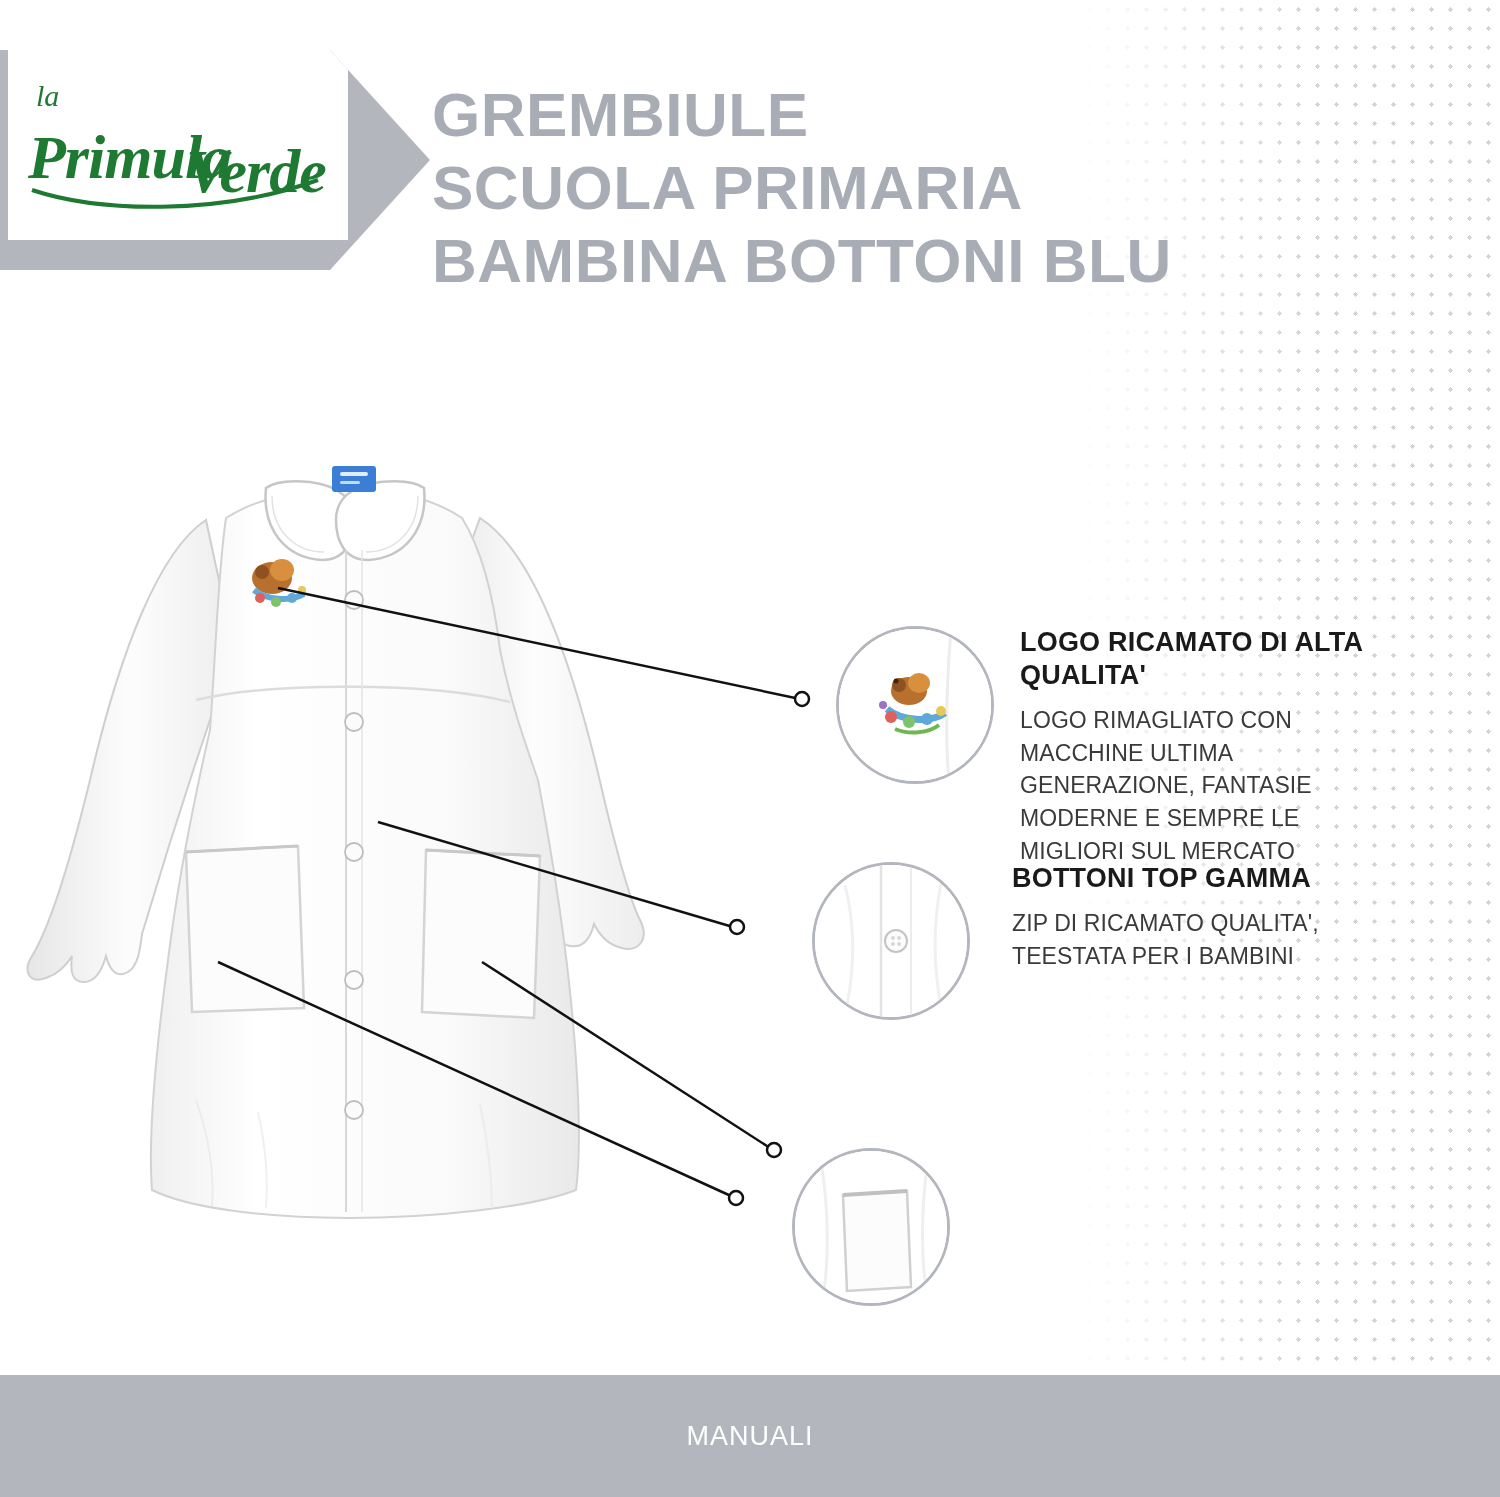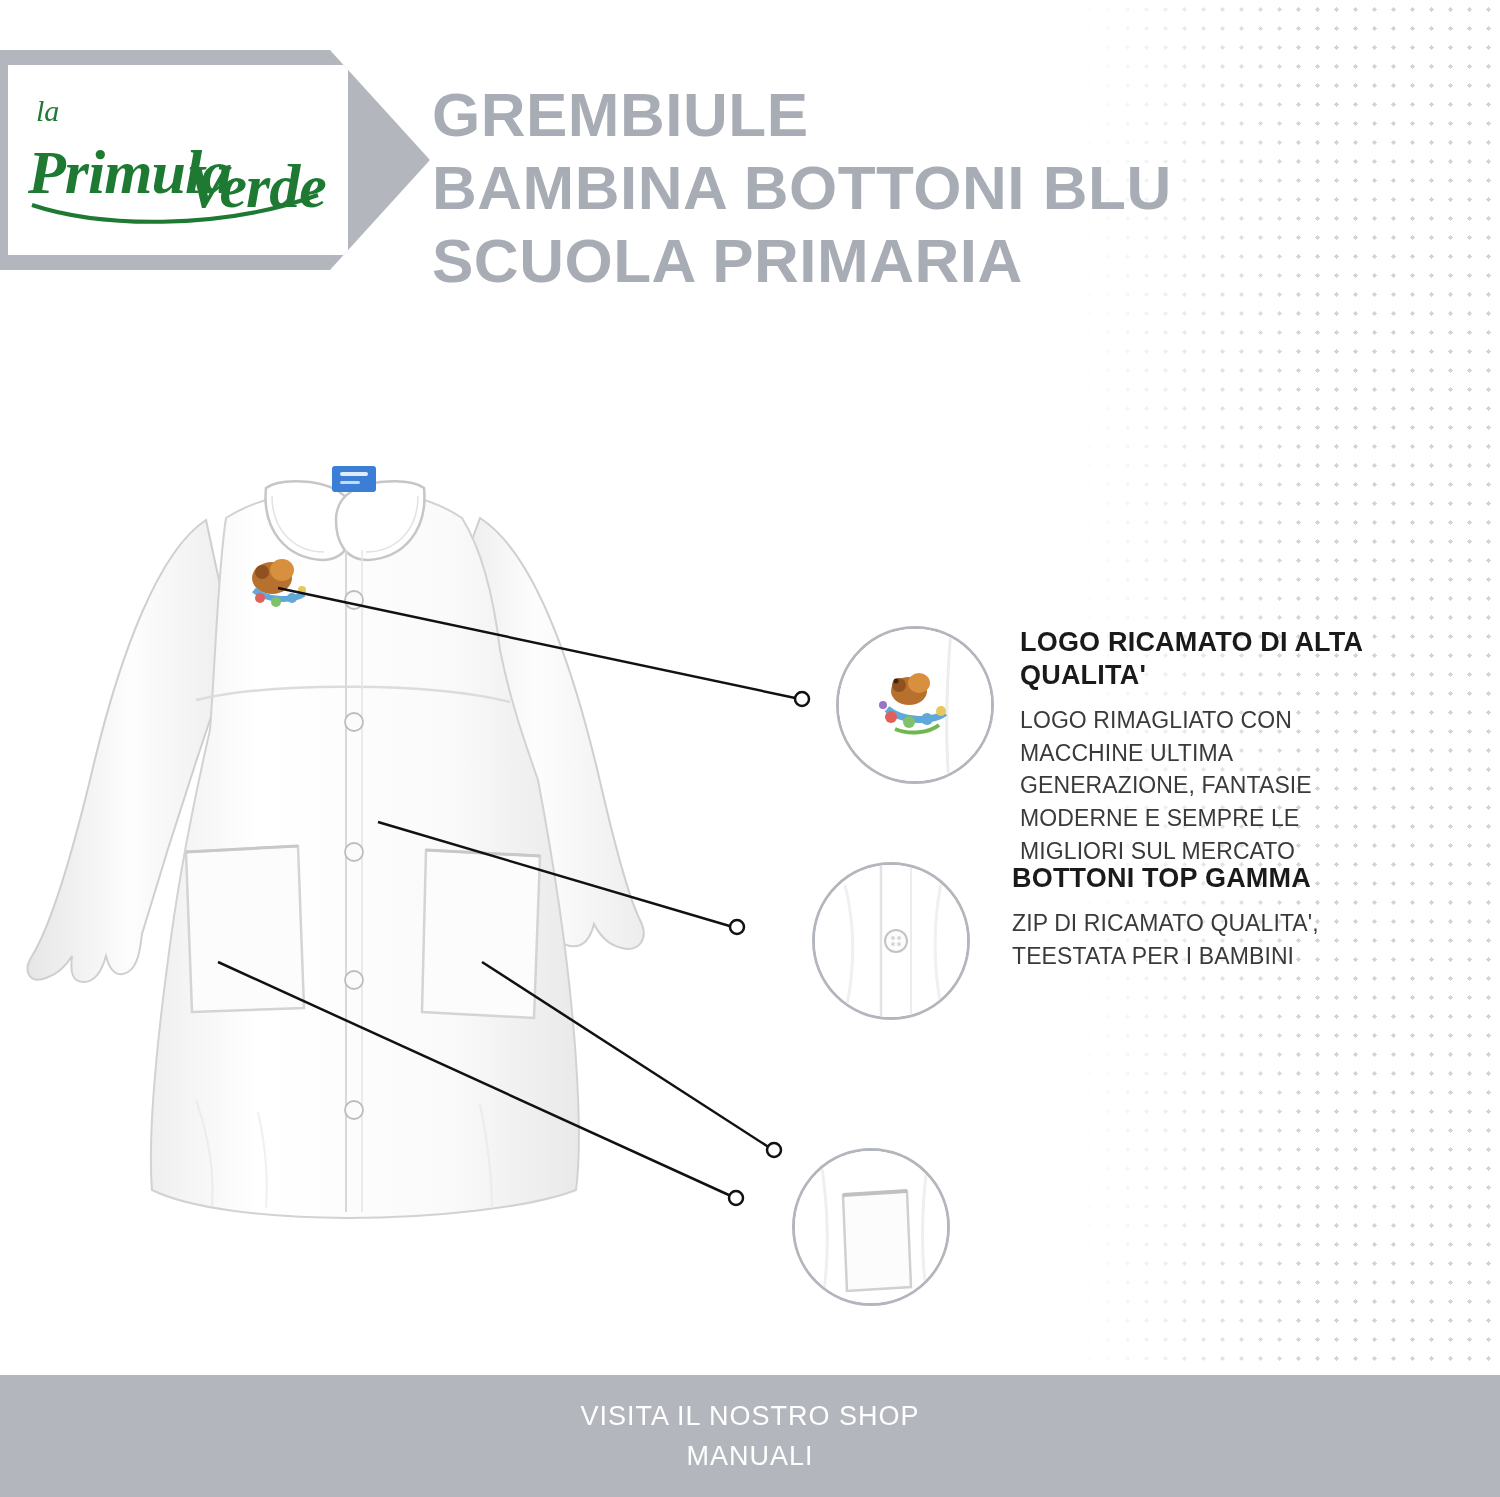--- a/index.html
+++ b/index.html
@@ -42,21 +42,21 @@
   }
   .logo-banner {
     position: absolute;
     top: 50px;
     left: 0;
     width: 430px;
     height: 220px;
     background: #b3b7bd;
     clip-path: polygon(0 0, 330px 0, 430px 110px, 330px 220px, 0 220px);
     display: flex;
-    align-items: center;
+    align-items: flex-start;
     justify-content: flex-start;
   }
   .logo-inner {
     width: 340px;
     height: 190px;
     margin-left: 8px;
     background: #ffffff;
     display: flex;
     align-items: center;
     justify-content: center;
@@ -180,22 +180,22 @@
         <text x="18" y="46" font-family="Liberation Serif, serif" font-style="italic" font-size="30" fill="#1e7a32">la</text>
         <text x="10" y="118" font-family="Liberation Serif, serif" font-style="italic" font-weight="bold" font-size="62" fill="#1e7a32" letter-spacing="-1">Primula</text>
         <text x="168" y="132" font-family="Liberation Serif, serif" font-style="italic" font-weight="bold" font-size="62" fill="#1e7a32" letter-spacing="-1">Verde</text>
         <path d="M14 130 C 80 152, 200 156, 300 120" stroke="#1e7a32" stroke-width="4" fill="none"></path>
       </svg>
     </div>
   </div>
 
   <div class="header-title">
     <span>GREMBIULE</span>
+    <span>SCUOLA PRIMARIA</span>
     <span>BAMBINA BOTTONI BLU</span>
-    <span>SCUOLA PRIMARIA</span>
   </div>
 </div>
 
 <div class="product-area">
   <svg class="smock" viewBox="0 0 760 1000">
     <defs>
       <linearGradient id="clothShade" x1="0" y1="0" x2="1" y2="0">
         <stop offset="0%" stop-color="#efefef"></stop>
         <stop offset="25%" stop-color="#ffffff"></stop>
         <stop offset="70%" stop-color="#fafafa"></stop>
@@ -347,15 +347,14 @@
       <path d="M48 44 L 112 40" stroke="#c0c0c0" stroke-width="4"></path>
       <path d="M26 10 C 34 60, 34 110, 28 146" stroke="#efefef" stroke-width="3" fill="none"></path>
       <path d="M132 16 C 126 62, 126 110, 132 144" stroke="#efefef" stroke-width="3" fill="none"></path>
     </svg>
   </div>
   <div class="feature-text">
   </div>
 </div>
 
 <div class="footer">
-  <span>VISITA IL NOSTRO SHOP</span>
   <span>MANUALI</span>
 </div>
 
 </body></html>

